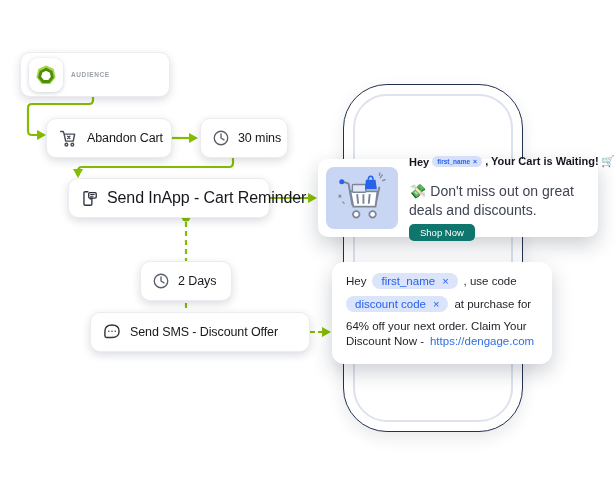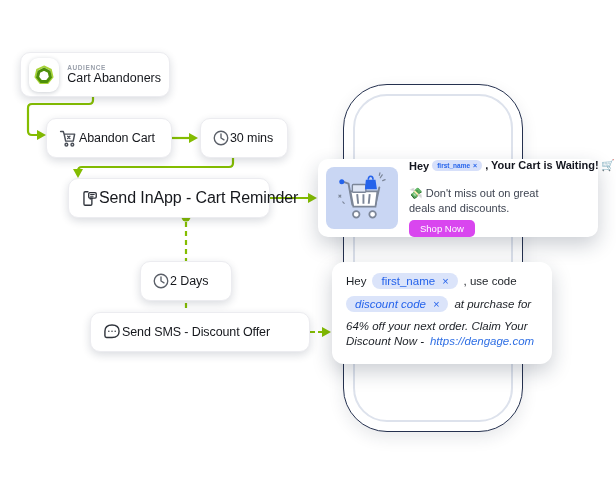--- a/index.html
+++ b/index.html
@@ -7,21 +7,21 @@
   .stage {
     position:relative; width:616px; height:485px; overflow:hidden;
     font-family:"Liberation Sans", sans-serif; background:#ffffff; color:#16181d;
   }
   
   .connectors { position:absolute; left:0; top:0; width:616px; height:485px; z-index:3; }
   
   .node {
     position:absolute; z-index:4; background:#fff; border:1px solid #ececf0;
     border-radius:10px; box-shadow:0 3px 8px rgba(25,35,60,.16);
-    display:flex; align-items:center; padding:0 11px; white-space:nowrap;
+    display:flex; align-items:center; gap:8px; padding:0 11px; white-space:nowrap;
   }
   .node-label { font-size:12.5px; color:#16181d; letter-spacing:-0.1px; }
   .node-icon { flex:0 0 auto; display:flex; align-items:center; }
   .audience-node { left:20px; top:52px; width:150px; height:45px; gap:8px; padding:0 8px; }
   .audience-chip {
     width:34px; height:34px; border-radius:9px; background:#fff;
     box-shadow:0 1px 4px rgba(25,35,60,.22); display:flex; align-items:center; justify-content:center;
   }
   .audience-text { display:flex; flex-direction:column; line-height:1.15; }
   .overline { font-size:6.5px; font-weight:bold; letter-spacing:.6px; color:#9aa0ab; }
@@ -52,34 +52,34 @@
     width:72px; height:62px; border-radius:8px; background:#c9d6f3;
     display:flex; align-items:center; justify-content:center; flex:0 0 auto;
   }
   .inapp-body { margin-left:11px; display:flex; flex-direction:column; }
   .inapp-title { display:flex; align-items:center; gap:3px; font-size:11px; font-weight:bold; color:#14161f; white-space:nowrap; }
   .mini-pill {
     background:#d7e0fa; color:#2563eb; font-size:6.5px; font-weight:bold;
     padding:2px 5px; border-radius:8px; display:inline-flex; align-items:center; gap:3px; white-space:nowrap;
   }
   .mini-pill .x { font-size:7px; cursor:pointer; }
-  .inapp-lines { margin-top:14px; font-size:11px; line-height:1.35; color:#3f4552; font-weight:normal; }
+  .inapp-lines { margin-top:14px; font-size:14px; line-height:1.35; color:#3f4552; font-weight:normal; }
   .cta-btn {
-    margin-top:4px; align-self:flex-start; background:#d946ef; color:#fff;
+    margin-top:4px; align-self:flex-start; background:#0f766e; color:#fff;
     font-size:9.5px; padding:3px 11px; border-radius:5px; border:none; cursor:pointer;
     font-family:"Liberation Sans", sans-serif;
   }
   
   .sms-card {
     position:absolute; left:332px; top:262px; width:220px; height:102px; z-index:5;
     background:#fff; border-radius:12px; box-shadow:0 8px 20px rgba(25,35,60,.22);
     padding:11px 14px; font-size:11.5px; color:#1c2026;
   }
   .sms-row { display:flex; align-items:center; gap:6px; white-space:nowrap; }
-  .sms-row + .sms-row { margin-top:7px;font-style:italic; }
+  .sms-row + .sms-row { margin-top:7px; }
   .sms-row.tight { margin-top:8px; }
   .sms-row.last { margin-top:3px; }
   .tag-pill {
     background:#dbe4fa; color:#2563eb; font-size:11.5px;
     padding:2px 9px; border-radius:13px; display:inline-flex; align-items:center; gap:7px; white-space:nowrap;
   }
   .tag-pill .x { cursor:pointer; font-size:11px; }
   .sms-link { color:#2f6fe4; cursor:pointer; }
 </style>
 </head>
@@ -114,21 +114,20 @@
 
   <div class="node audience-node">
     <span class="audience-chip">
       <svg width="24" height="24" viewBox="0 0 24 24" fill="none">
         <polygon points="12,1.8 18.9,5.1 20.6,12.5 15.8,18.4 8.2,18.4 3.4,12.5 5.1,5.1" transform="translate(0,1.6)" stroke="#a8d437" stroke-width="1.8" fill="none"></polygon>
         <polygon points="12,5 17.1,7.5 18.4,13 14.8,17.4 9.2,17.4 5.6,13 6.9,7.5" transform="translate(0,1.2)" stroke="#4e8f0a" stroke-width="3" fill="none"></polygon>
       </svg>
     </span>
     <span class="audience-text">
       <span class="overline">AUDIENCE</span>
-      <span class="audience-label">Cart Abandoners</span>
     </span>
   </div>
 
   <div class="node abandon-node">
     <span class="node-icon">
       <svg width="21" height="21" viewBox="0 0 24 24" fill="none" stroke="#4a4f58" stroke-width="1.7" stroke-linecap="round" stroke-linejoin="round">
         <path d="M3 4 L6 4 L7 7 M7 7 L19 7 L17.4 15 L8.8 15 L7 7 Z"></path>
         <path d="M11 9.5 L13.6 12.1 M13.6 9.5 L11 12.1" stroke-width="1.5"></path>
         <circle cx="9.6" cy="19" r="1.5"></circle>
         <circle cx="16.4" cy="19" r="1.5"></circle>

